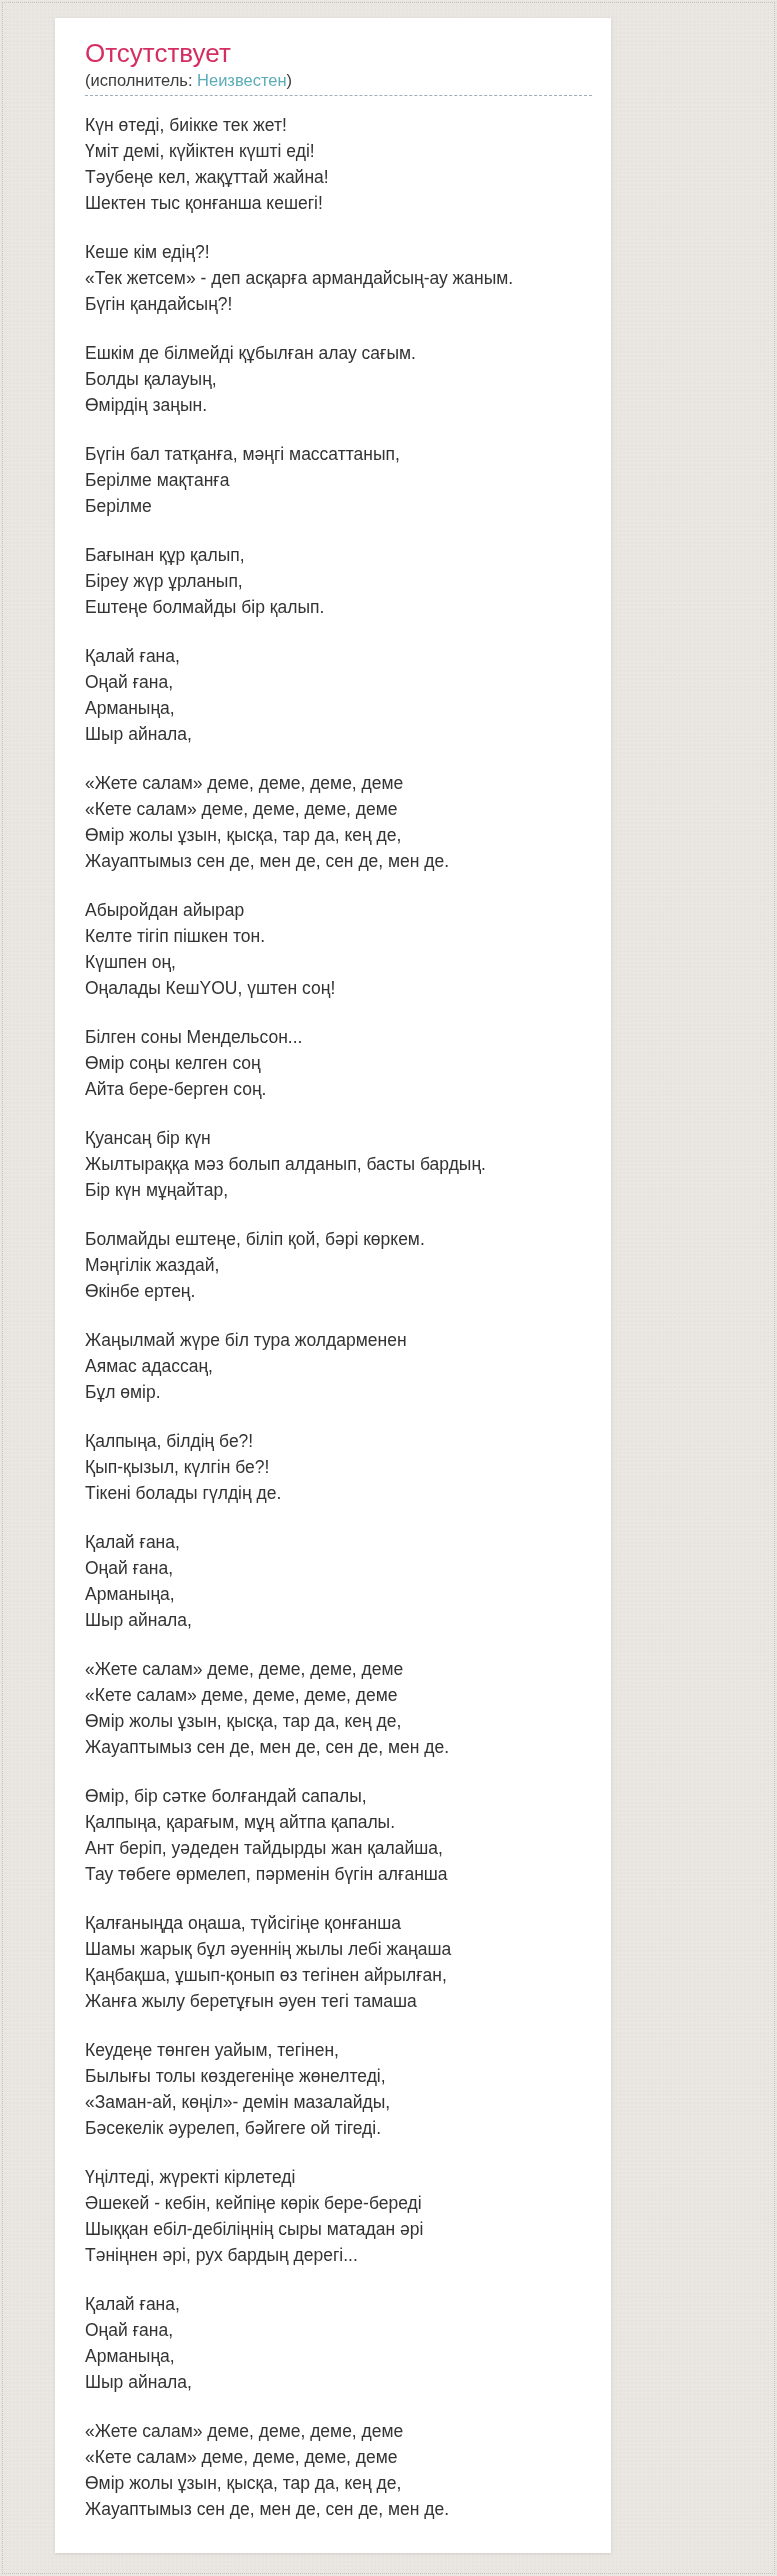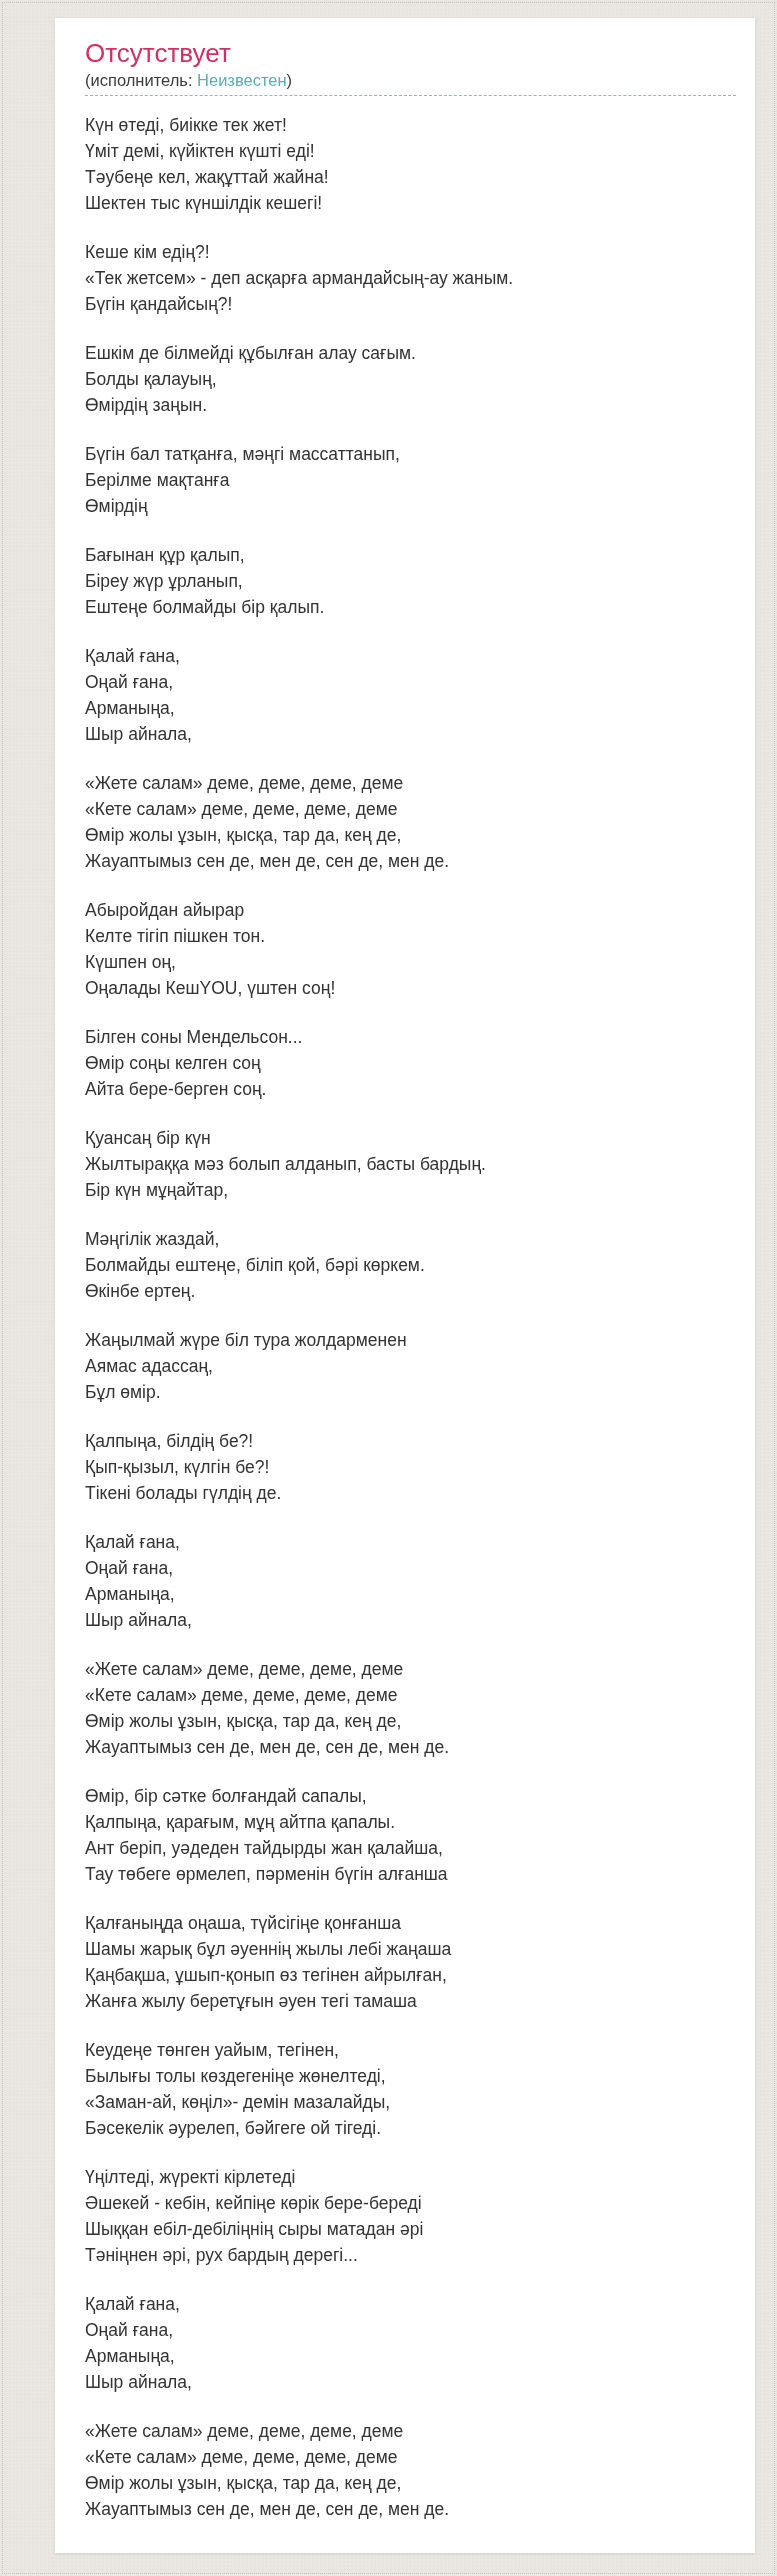--- a/index.html
+++ b/index.html
@@ -18,21 +18,21 @@
   .page-border {
     position: absolute;
     top: 1.9px; left: 1.9px; right: 1.9px; bottom: 1.9px;
     border: 1px dotted #c7c3bc;
     pointer-events: none;
   }
   .card {
     position: absolute;
     left: 55px;
     top: 17.5px;
-    width: 700px;
+    width: 556px;
     box-sizing: border-box;
     min-height: 2535px;
     background: #ffffff;
     box-shadow: 0 1px 2.9px rgba(0,0,0,0.10);
     padding: 21.4px 19.4px 29px 30px;
   }
   .song-title {
     margin: 0;
     font-size: 26px;
     font-weight: normal;
@@ -82,36 +82,36 @@
   <div class="artist-line">
     <span>(исполнитель: </span><a class="artist-link">Неизвестен</a><span>)</span>
   </div>
   <div class="header-separator"></div>
 
   <div class="lyrics">
       <div class="stanza">
         <div class="line">Күн өтеді, биікке тек жет!</div>
         <div class="line">Үміт демі, күйіктен күшті еді!</div>
         <div class="line">Тәубеңе кел, жақұттай жайна!</div>
-        <div class="line">Шектен тыс күншілдік кешегі!</div>
+        <div class="line">Шектен тыс қонғанша кешегі!</div>
       </div>
       <div class="stanza">
         <div class="line">Кеше кім едің?!</div>
         <div class="line">«Тек жетсем» - деп асқарға армандайсың-ау жаным.</div>
         <div class="line">Бүгін қандайсың?!</div>
       </div>
       <div class="stanza">
         <div class="line">Ешкім де білмейді құбылған алау сағым.</div>
         <div class="line">Болды қалауың,</div>
         <div class="line">Өмірдің заңын.</div>
       </div>
       <div class="stanza">
         <div class="line">Бүгін бал татқанға, мәңгі массаттанып,</div>
         <div class="line">Берілме мақтанға</div>
-        <div class="line">Өмірдің</div>
+        <div class="line">Берілме</div>
       </div>
       <div class="stanza">
         <div class="line">Бағынан құр қалып,</div>
         <div class="line">Біреу жүр ұрланып,</div>
         <div class="line">Ештеңе болмайды бір қалып.</div>
       </div>
       <div class="stanza">
         <div class="line">Қалай ғана,</div>
         <div class="line">Оңай ғана,</div>
         <div class="line">Арманыңа,</div>
@@ -133,22 +133,22 @@
         <div class="line">Білген соны Мендельсон...</div>
         <div class="line">Өмір соңы келген соң</div>
         <div class="line">Айта бере-берген соң.</div>
       </div>
       <div class="stanza">
         <div class="line">Қуансаң бір күн</div>
         <div class="line">Жылтыраққа мәз болып алданып, басты бардың.</div>
         <div class="line">Бір күн мұңайтар,</div>
       </div>
       <div class="stanza">
+        <div class="line">Болмайды ештеңе, біліп қой, бәрі көркем.</div>
         <div class="line">Мәңгілік жаздай,</div>
-        <div class="line">Болмайды ештеңе, біліп қой, бәрі көркем.</div>
         <div class="line">Өкінбе ертең.</div>
       </div>
       <div class="stanza">
         <div class="line">Жаңылмай жүре біл тура жолдарменен</div>
         <div class="line">Аямас адассаң,</div>
         <div class="line">Бұл өмір.</div>
       </div>
       <div class="stanza">
         <div class="line">Қалпыңа, білдің бе?!</div>
         <div class="line">Қып-қызыл, күлгін бе?!</div>

